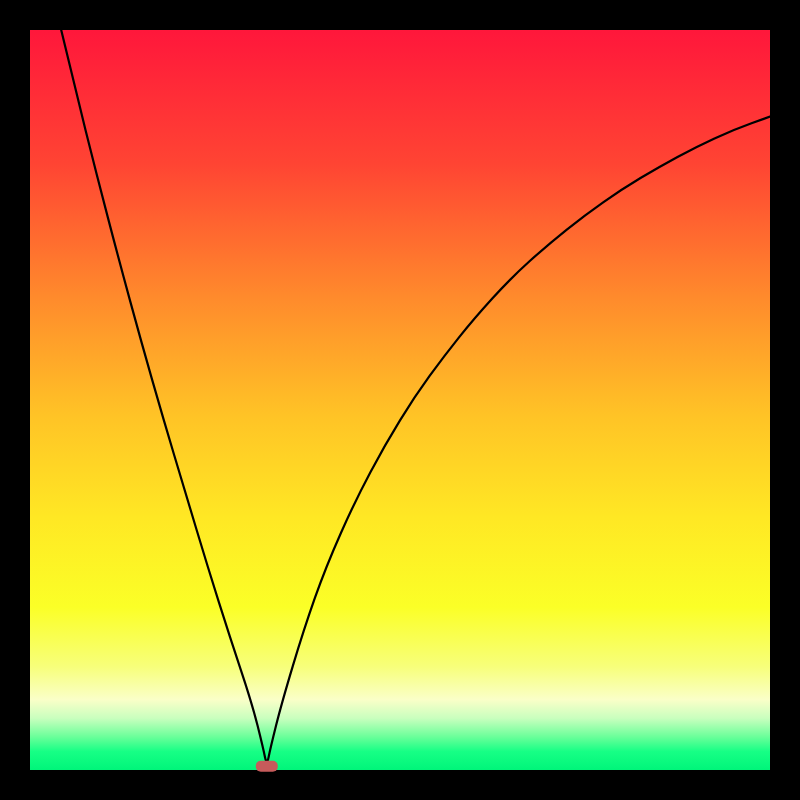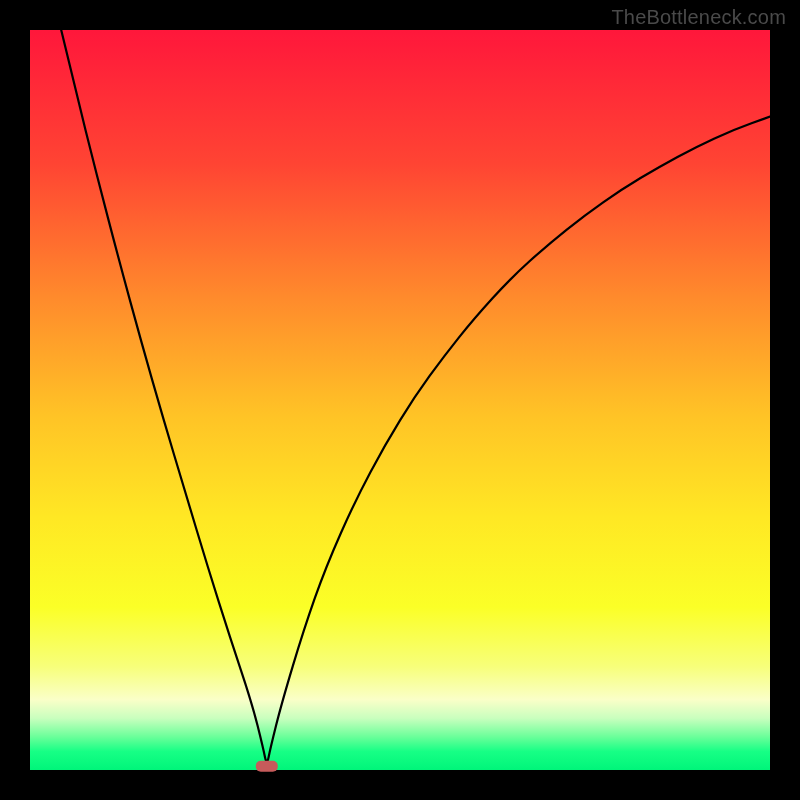--- a/index.html
+++ b/index.html
@@ -27,21 +27,20 @@
     z-index: 3;
   }
   svg {
     display: block;
   }
 </style>
 </head>
 <body>
 
 <div id="chart-container">
-  <div id="watermark">TheBottleneck.com</div>
   <svg id="chart-svg" width="800" height="800" viewBox="0 0 800 800">
     <defs>
       <linearGradient id="bg-grad" x1="0" y1="0" x2="0" y2="1">
           <stop offset="0%" stop-color="#ff173b"></stop>
           <stop offset="18%" stop-color="#ff4433"></stop>
           <stop offset="36%" stop-color="#ff8a2c"></stop>
           <stop offset="52%" stop-color="#ffc326"></stop>
           <stop offset="66%" stop-color="#ffe824"></stop>
           <stop offset="78%" stop-color="#fbff27"></stop>
           <stop offset="86%" stop-color="#f7ff7a"></stop>

